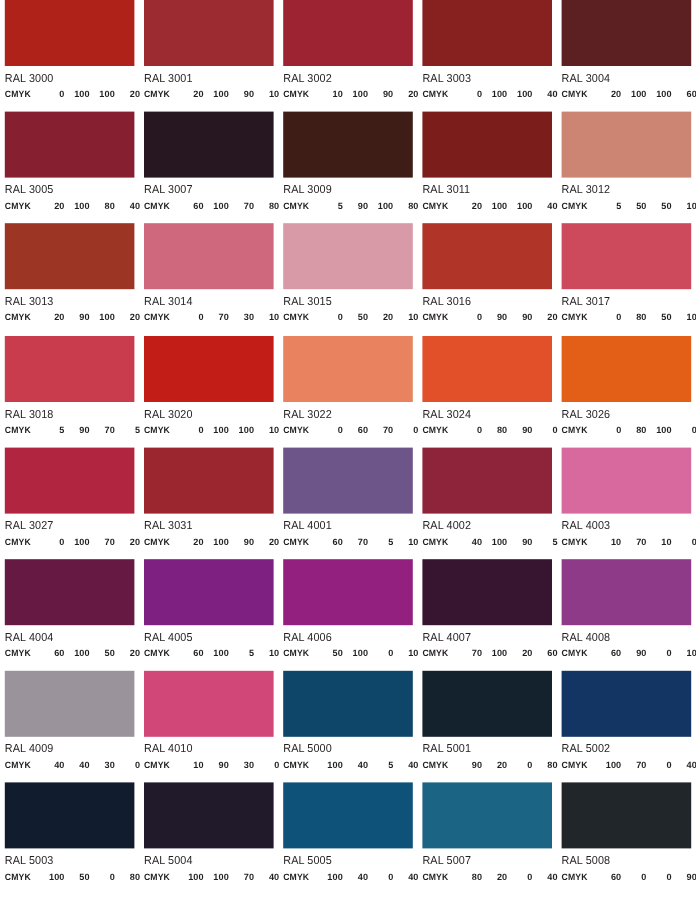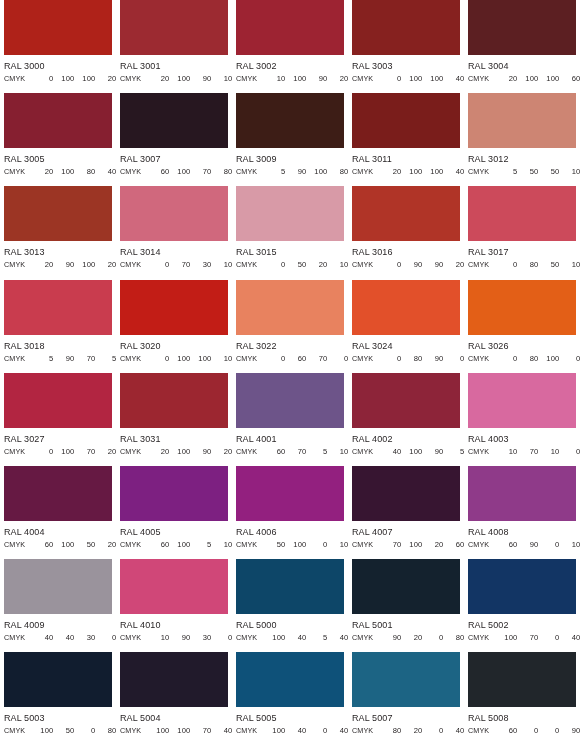--- a/index.html
+++ b/index.html
@@ -46,20 +46,21 @@
     white-space: nowrap;
     transform: scaleX(0.94);
     transform-origin: left center;
   }
   .cmyk-row {
     display: flex;
     align-items: flex-start;
     margin-top: 3px;
     width: 108px;
     white-space: nowrap;
+    font-weight: bold;
   }
   .cmyk-label {
     font-size: 7.6px;
     line-height: 9px;
     color: #231f20;
     letter-spacing: 0.1px;
     transform: scaleX(0.95);
     transform-origin: left center;
   }
   .cmyk-vals {

